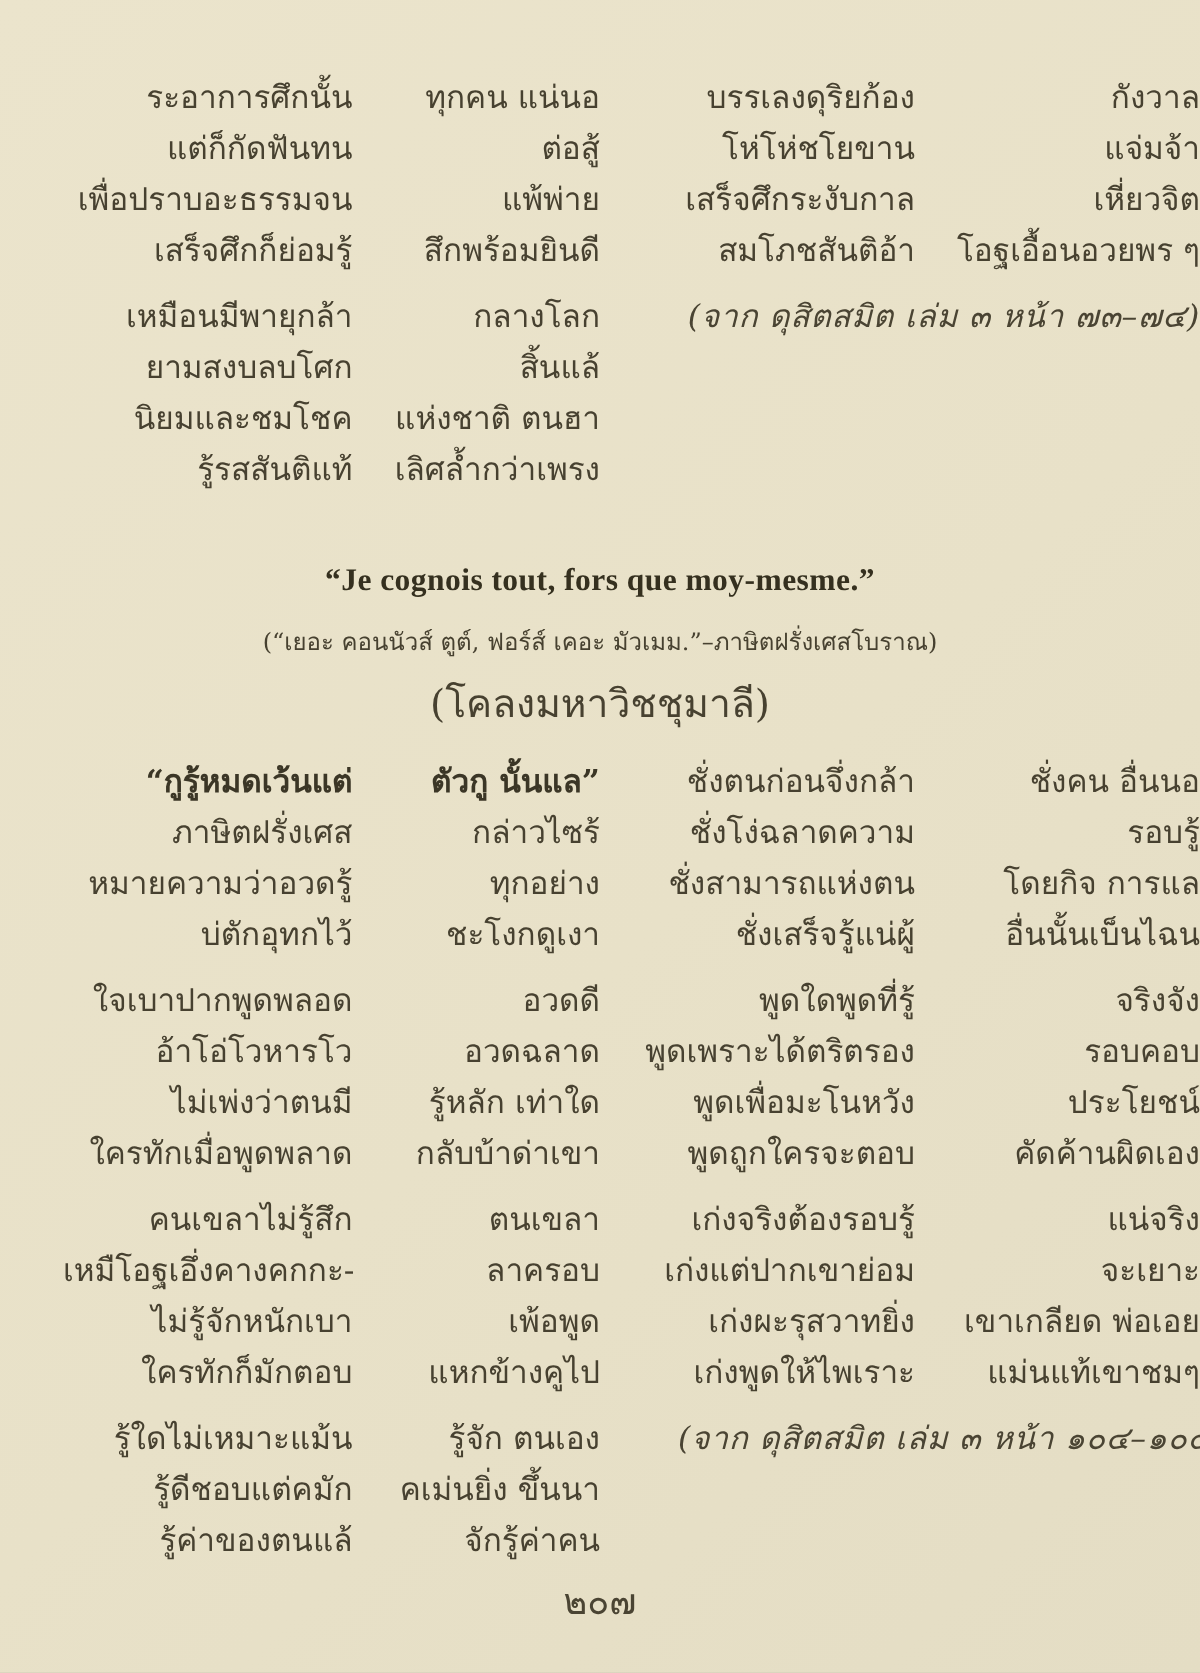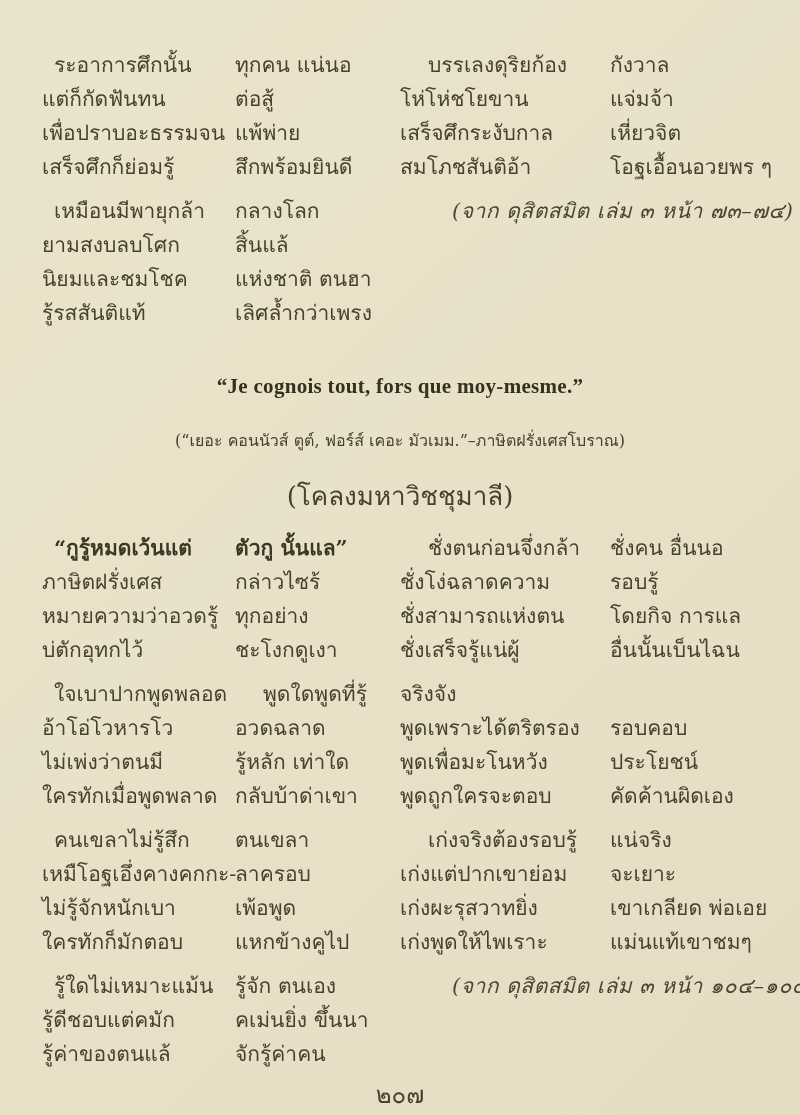--- a/index.html
+++ b/index.html
@@ -17,41 +17,42 @@
     padding-top:48px;
     overflow:hidden;
     font-size:21px;
   }
   .row{
     display:grid;
     grid-template-columns:235px 165px 210px 190px;
     height:34px;
     line-height:34px;
     white-space:nowrap;
+    text-align:right;
   }
   .cA{padding-left:42px;}
   .cA.lead{padding-left:54px;}
   .cC{padding-left:0px;}
   .cC.lead{padding-left:28px;}
   .bold{font-weight:bold;color:#3b3626;}
   .citation{
     grid-column:3/5;
     font-style:italic;
     padding-left:52px;
     letter-spacing:.5px;
     color:#4a4433;
   }
   .stanza{margin:0;}
   .stanza + .stanza{margin-top:10px;}
   .stanza3{margin-top:14px;}
   .quote-block{
     margin-top:36px;
     text-align:center;
   }
-  .quote-block p{margin:15px;line-height:40px;text-align:center;}
+  .quote-block p{margin:2px;line-height:40px;text-align:center;}
   .french{
     font-family:"Liberation Serif","DejaVu Serif",serif;
     font-weight:bold;
     font-size:21px;
     color:#35301f;
     letter-spacing:.3px;
   }
   .gloss{font-size:16px;}
   .form{font-size:26px;}
   .page-footer{
@@ -142,20 +143,21 @@
       <span class="cA">บ่ตักอุทกไว้</span>
       <span class="cB">ชะโงกดูเงา</span>
       <span class="cC">ชั่งเสร็จรู้แน่ผู้</span>
       <span class="cD">อื่นนั้นเบ็นไฉน</span>
     </div>
   </section>
 
   <section class="stanza">
     <div class="row">
       <span class="cA lead">ใจเบาปากพูดพลอด</span>
+      <span class="cB">อวดดี</span>
       <span class="cC lead">พูดใดพูดที่รู้</span>
       <span class="cD">จริงจัง</span>
     </div>
     <div class="row">
       <span class="cA">อ้าโอ่โวหารโว</span>
       <span class="cB">อวดฉลาด</span>
       <span class="cC">พูดเพราะได้ตริตรอง</span>
       <span class="cD">รอบคอบ</span>
     </div>
     <div class="row">

